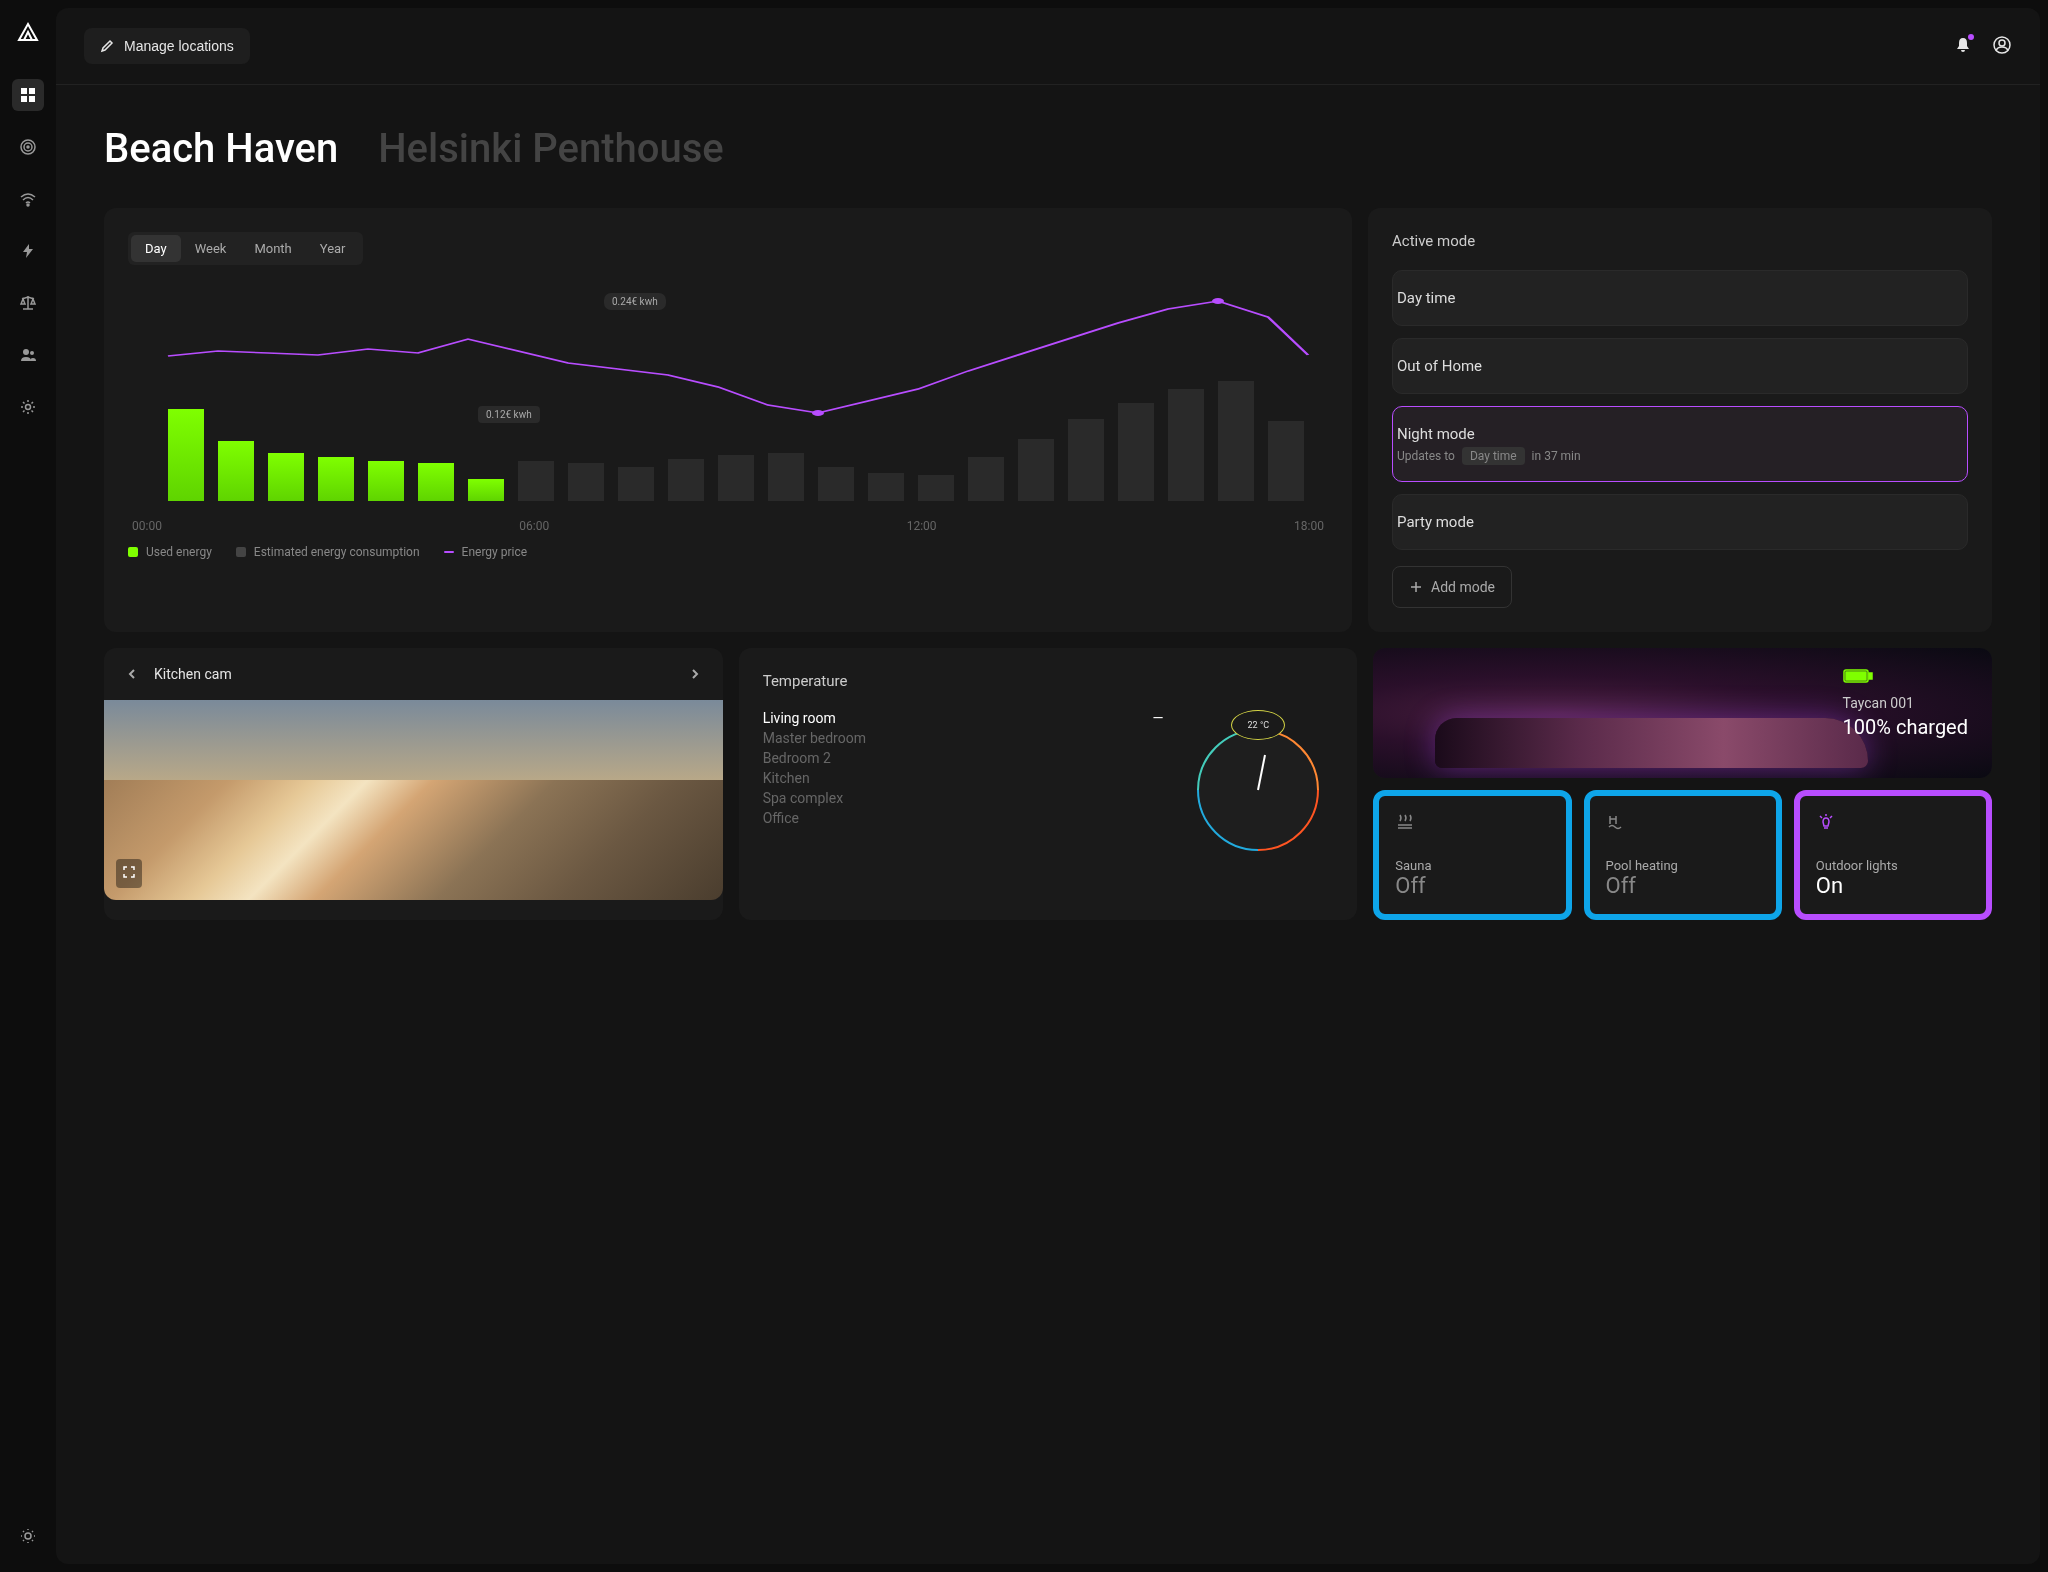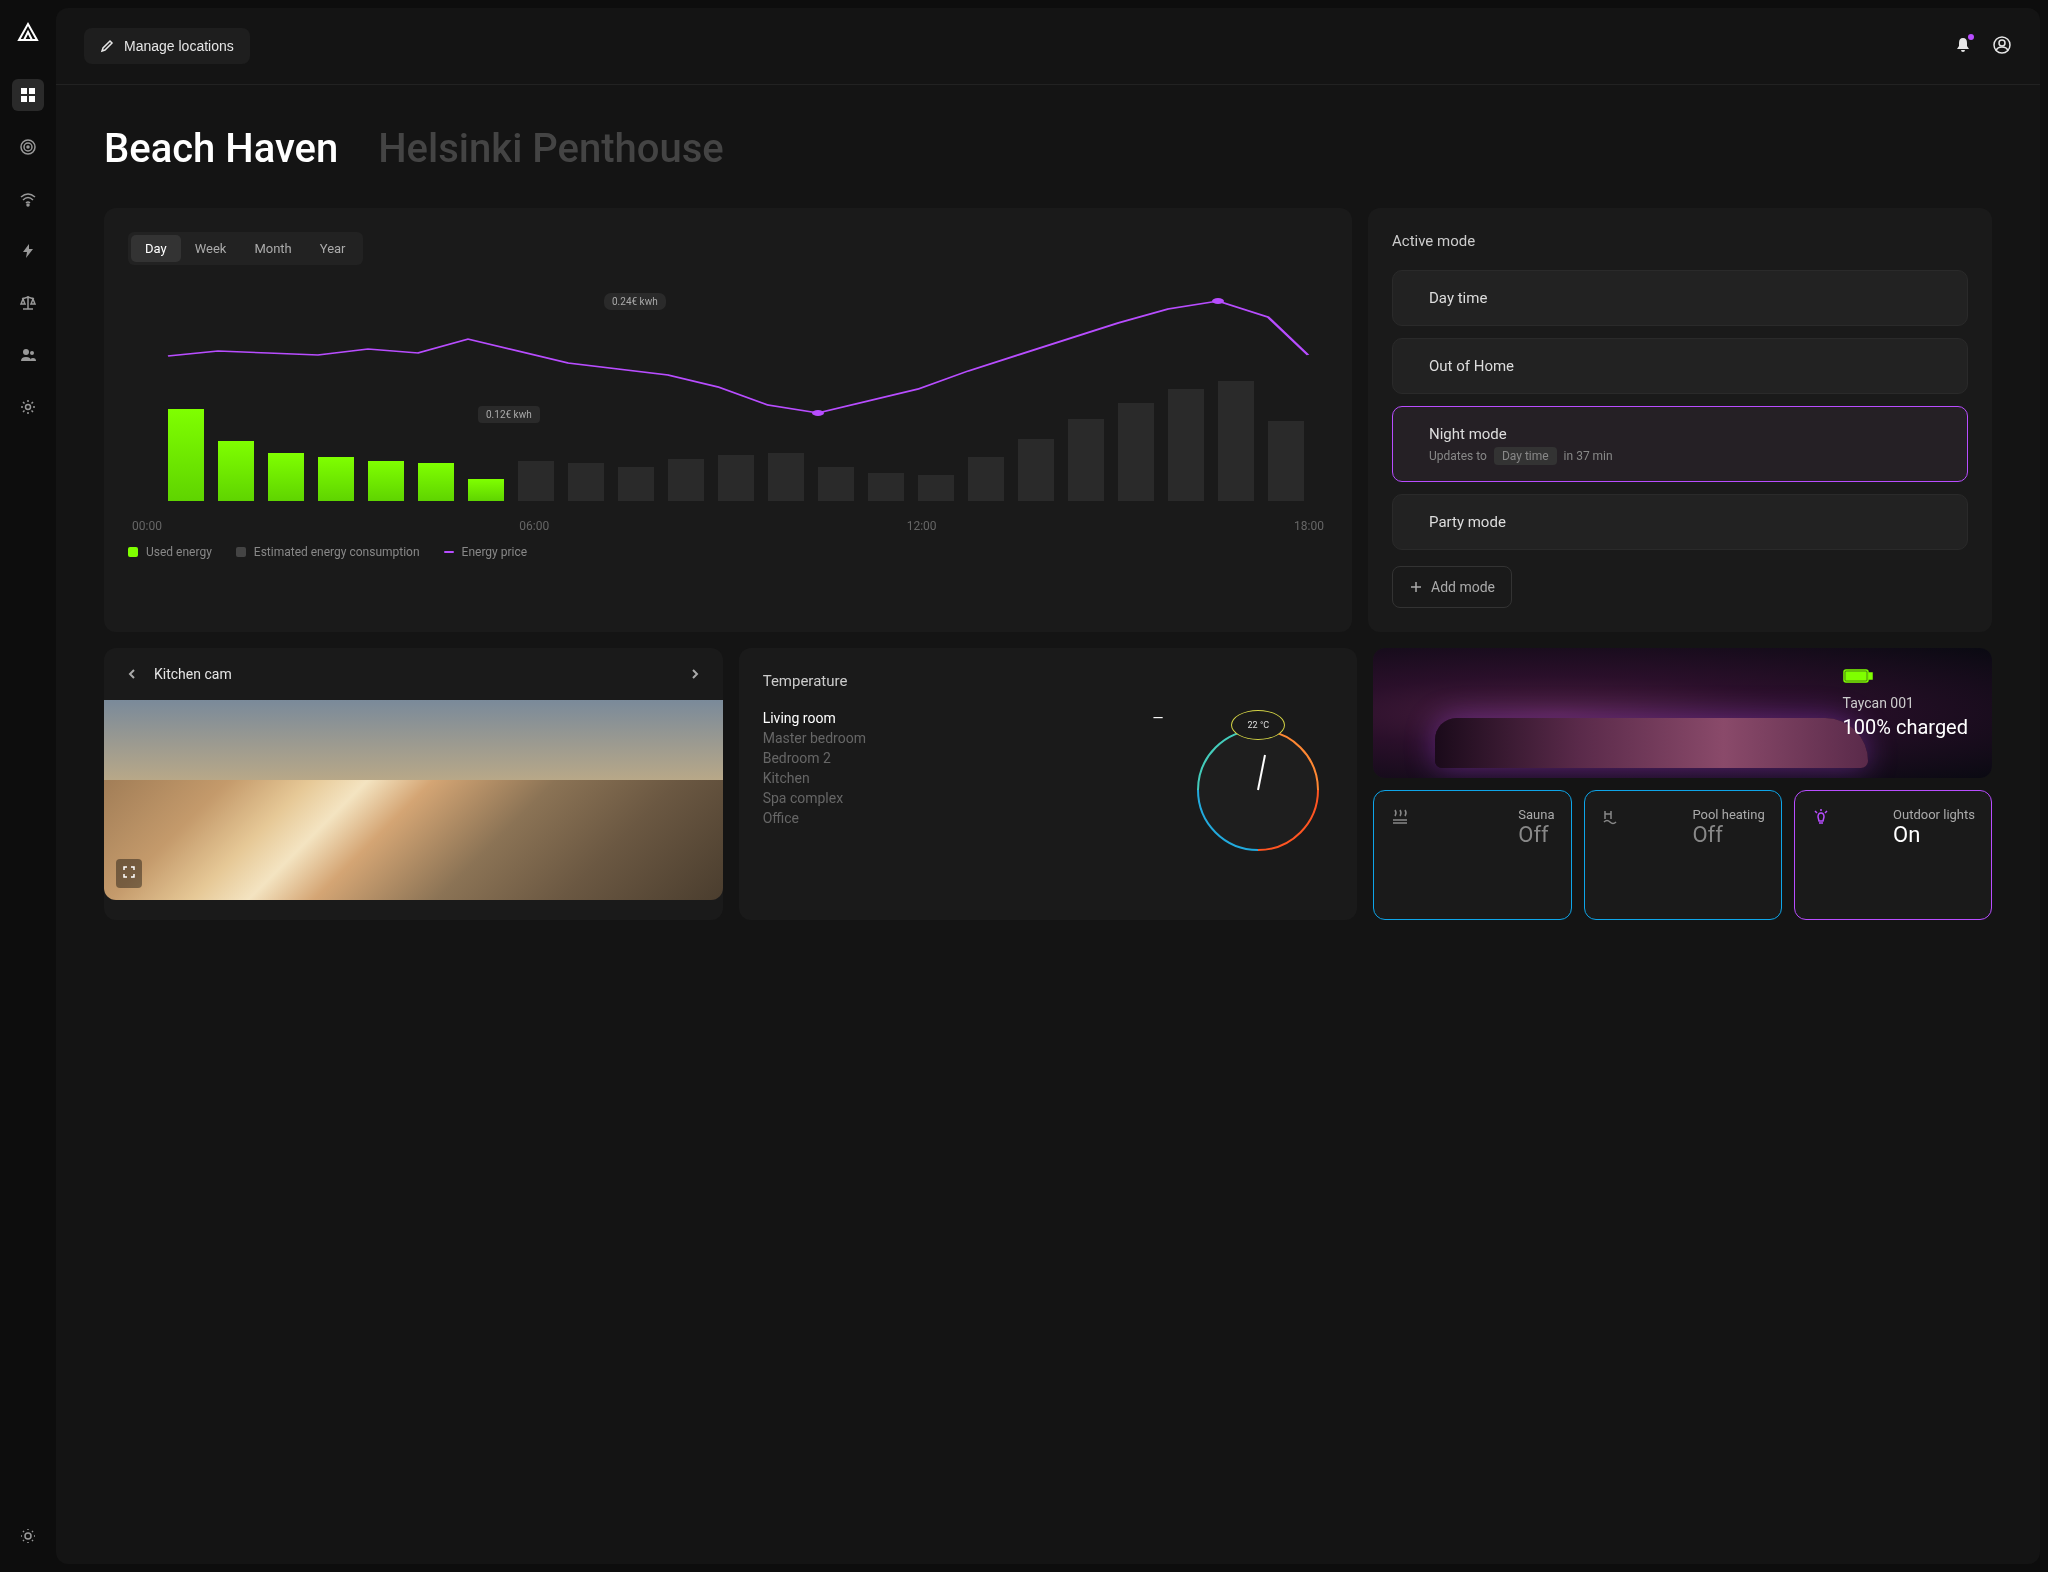--- a/index.html
+++ b/index.html
@@ -51,21 +51,21 @@
 .card-title { font-size: 15px; color: #ccc; margin-bottom: 20px; }
 .time-tabs { display: flex; background: #222; border-radius: 6px; padding: 3px; width: fit-content; margin-bottom: 16px; }
 .time-tab { padding: 6px 14px; border-radius: 5px; cursor: pointer; color: #aaa; font-size: 13px; }
 .time-tab.active { background: #333; color: #fff; }
 .chart-area { height: 230px; position: relative; margin-bottom: 8px; }
 .chart-labels { display: flex; justify-content: space-between; color: #666; font-size: 12px; margin-bottom: 12px; padding: 0 4px; }
 .legend { display: flex; gap: 24px; font-size: 12px; color: #888; align-items: center; }
 .legend-item { display: flex; gap: 8px; align-items: center; }
 .swatch { width: 10px; height: 10px; border-radius: 2px; }
 .mode-list { display: flex; flex-direction: column; gap: 12px; }
-.mode-item { background: #222; border: 1px solid #2a2a2a; border-radius: 10px; padding: 18px 36px; cursor: pointer; }
+.mode-item { background: #222; border: 1px solid #2a2a2a; border-radius: 10px; padding: 18px 4px; cursor: pointer; }
 .mode-item.active { border-color: #b84dff; background: #252025; }
 .mode-name { font-size: 15px; color: #ddd; }
 .mode-sub { font-size: 12px; color: #888; margin-top: 6px; }
 .mode-sub .pill { background: #333; padding: 2px 8px; border-radius: 4px; margin: 0 4px; }
 .add-mode-btn { display: flex; align-items: center; gap: 8px; padding: 12px 16px; color: #aaa; cursor: pointer; border: 1px solid #333; border-radius: 8px; width: fit-content; margin-top: 4px; }
 .row2 { display: grid; grid-template-columns: 1fr 1fr 1fr; gap: 16px; margin-top: 16px; }
 .cam-card { padding: 0; overflow: hidden; }
 .cam-header { display: flex; align-items: center; justify-content: space-between; padding: 14px 16px; }
 .cam-nav { display: flex; gap: 10px; align-items: center; }
 .cam-arrow { width: 24px; height: 24px; display: flex; align-items: center; justify-content: center; cursor: pointer; color: #aaa; }
@@ -79,21 +79,21 @@
 .dial-wrap { position: relative; width: 150px; height: 150px; }
 .dial-badge { position: absolute; top: 0; left: 50%; transform: translateX(-50%); background: #1a1a1a; border: 1px solid #d4d445; border-radius: 50%; width: 54px; height: 30px; display: flex; align-items: center; justify-content: center; font-size: 9px; color: #ddd; }
 .vehicle-card { padding: 0; overflow: hidden; position: relative; }
 .vehicle-img { width: 100%; height: 130px; background: radial-gradient(ellipse at 30% 50%, #4a1f3f 0%, #2a0f2a 40%, #0a0a12 100%); position: relative; }
 .vehicle-img::after { content:''; position:absolute; bottom:10px; left:10%; width:70%; height:50px; background:linear-gradient(90deg, #1a0a1a, #5a2a4a, #8a4a6a, #5a2a4a); border-radius:30px 60px 10px 10px; box-shadow:0 0 30px rgba(184,77,255,0.4); }
 .vehicle-info { position: absolute; top: 20px; right: 24px; text-align: left; }
 .battery-icon { color: #7fff00; margin-bottom: 8px; }
 .vehicle-name { font-size: 14px; color: #ccc; margin-bottom: 4px; }
 .vehicle-status { font-size: 20px; color: #fff; }
 .toggles { display: grid; grid-template-columns: 1fr 1fr 1fr; gap: 12px; margin-top: 12px; }
-.toggle-card { background: #1a1a1a; border: 1px solid #0ea5e9; border-radius: 12px; padding: 16px; display: flex; justify-content: space-between; height: 130px; }
+.toggle-card { background: #1a1a1a; border: 6px solid #0ea5e9; border-radius: 12px; padding: 16px; display: flex; flex-direction: column; justify-content: space-between; height: 130px; }
 .toggle-card.on { border-color: #b84dff; }
 .toggle-icon { color: #888; }
 .toggle-card.on .toggle-icon { color: #b84dff; }
 .toggle-label { font-size: 13px; color: #aaa; }
 .toggle-state { font-size: 22px; color: #888; font-weight: 400; }
 .toggle-card.on .toggle-state { color: #fff; }
 .price-label { position: absolute; background: #2a2a2a; padding: 3px 8px; border-radius: 4px; font-size: 10px; color: #aaa; }
 </style>
 </head>
 <body>

